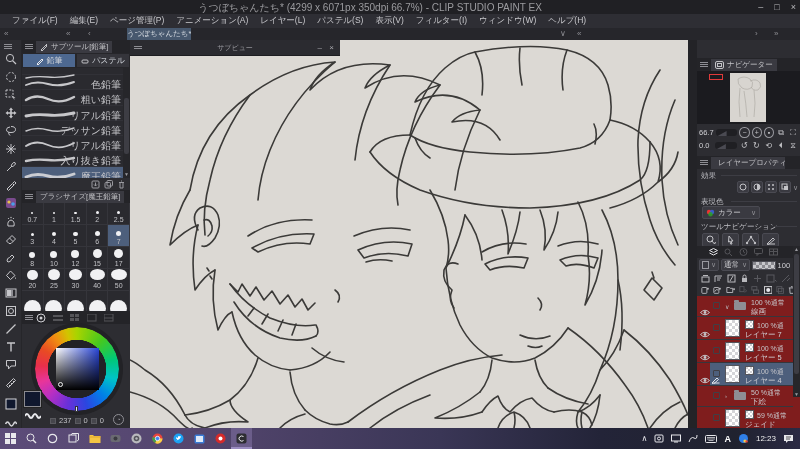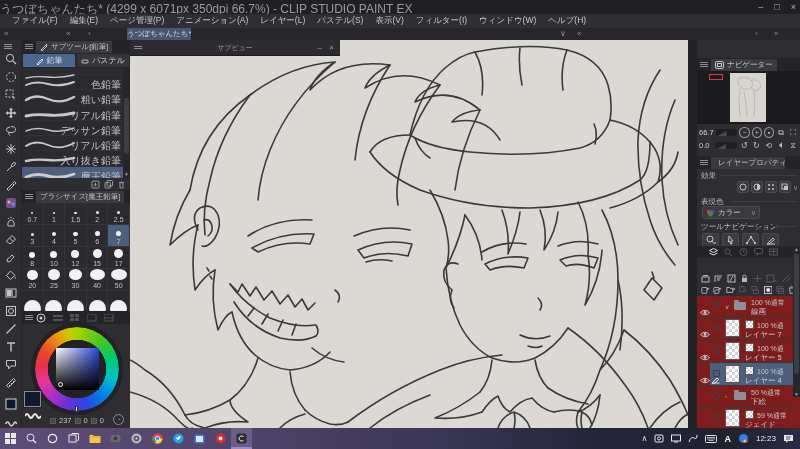--- a/index.html
+++ b/index.html
@@ -4,22 +4,22 @@
 <style>
   html,body{margin:0;padding:0;background:#000;}
   *{box-sizing:border-box;}
   .screen{position:relative;width:800px;height:449px;overflow:hidden;
     font-family:"Liberation Sans","DejaVu Sans",sans-serif;color:#c6c6ca;
     background:#2d2d32;-webkit-font-smoothing:antialiased;}
   .abs{position:absolute;}
 
   
   .titlebar{left:0;top:0;width:800px;height:14px;background:#202024;}
-  .titlebar .title{position:absolute;left:0;right:60px;top:1px;
-    font-size:12px;color:#9b9b9f;white-space:nowrap;}
+  .titlebar .title{position:absolute;left:0;right:60px;top:1px;text-align:center;
+    font-size:10px;color:#9b9b9f;white-space:nowrap;}
   .winbtns{position:absolute;right:4px;top:0;height:14px;display:flex;gap:11px;
     align-items:center;color:#b9b9bd;font-size:9px;}
   .winbtns span{line-height:10px;}
 
   
   .menubar{left:0;top:14px;width:800px;height:14px;background:#2e2e34;
     display:flex;align-items:center;padding-left:6px;}
   .menubar .mi{font-size:8.5px;color:#c9c9cd;padding:0 6px;white-space:nowrap;}
 
   
@@ -823,20 +823,33 @@
           </svg>
         <svg width="9" height="8" viewBox="0 0 9 8" class="dim">
             <rect x="0.5" y="0.5" width="8" height="5" rx="1" stroke="#8e8e94" fill="none"></rect>
             <path d="M3 5.5 L3 7.5 L5 5.5" stroke="#8e8e94" fill="none"></path>
           </svg>
         <svg width="9" height="8" viewBox="0 0 9 8" class="dim">
             <rect x="0.5" y="1" width="8" height="6" stroke="#8e8e94" fill="none"></rect>
             <path d="M0.5 3.5 H8.5 M4.5 1 V7" stroke="#8e8e94"></path>
           </svg>
       </div>
+      <div class="ly-blend">
+        <div class="ly-combo" style="width:20px">
+            <span style="width:8px;height:8px;border:1px solid #9a9aa0;display:inline-block"></span>
+            <span class="chev">∨</span>
+          </div>
+        <div class="ly-combo" style="width:32px">
+            <span>通常</span>
+            <span class="chev" style="margin-left:auto">∨</span>
+          </div>
+        <div class="ly-opaslider"></div>
+        <span class="ly-opaval">100</span>
+        <span class="chev">⇕</span>
+      </div>
       <div class="ly-icons" style="top:26px">
         <svg width="9" height="9" viewBox="0 0 9 9">
             <rect x="1" y="3" width="7" height="5" stroke="#b9b9bd" fill="none"></rect>
             <path d="M2 1.5 H7" stroke="#b9b9bd"></path>
           </svg>
         <svg width="9" height="9" viewBox="0 0 9 9">
             <path d="M1 8 V2 H8 M3 4 H7 M3 6 H6" stroke="#b9b9bd" fill="none"></path>
           </svg>
         <svg width="9" height="9" viewBox="0 0 9 9">
             <rect x="1" y="1" width="7" height="7" stroke="#b9b9bd" fill="none"></rect>

